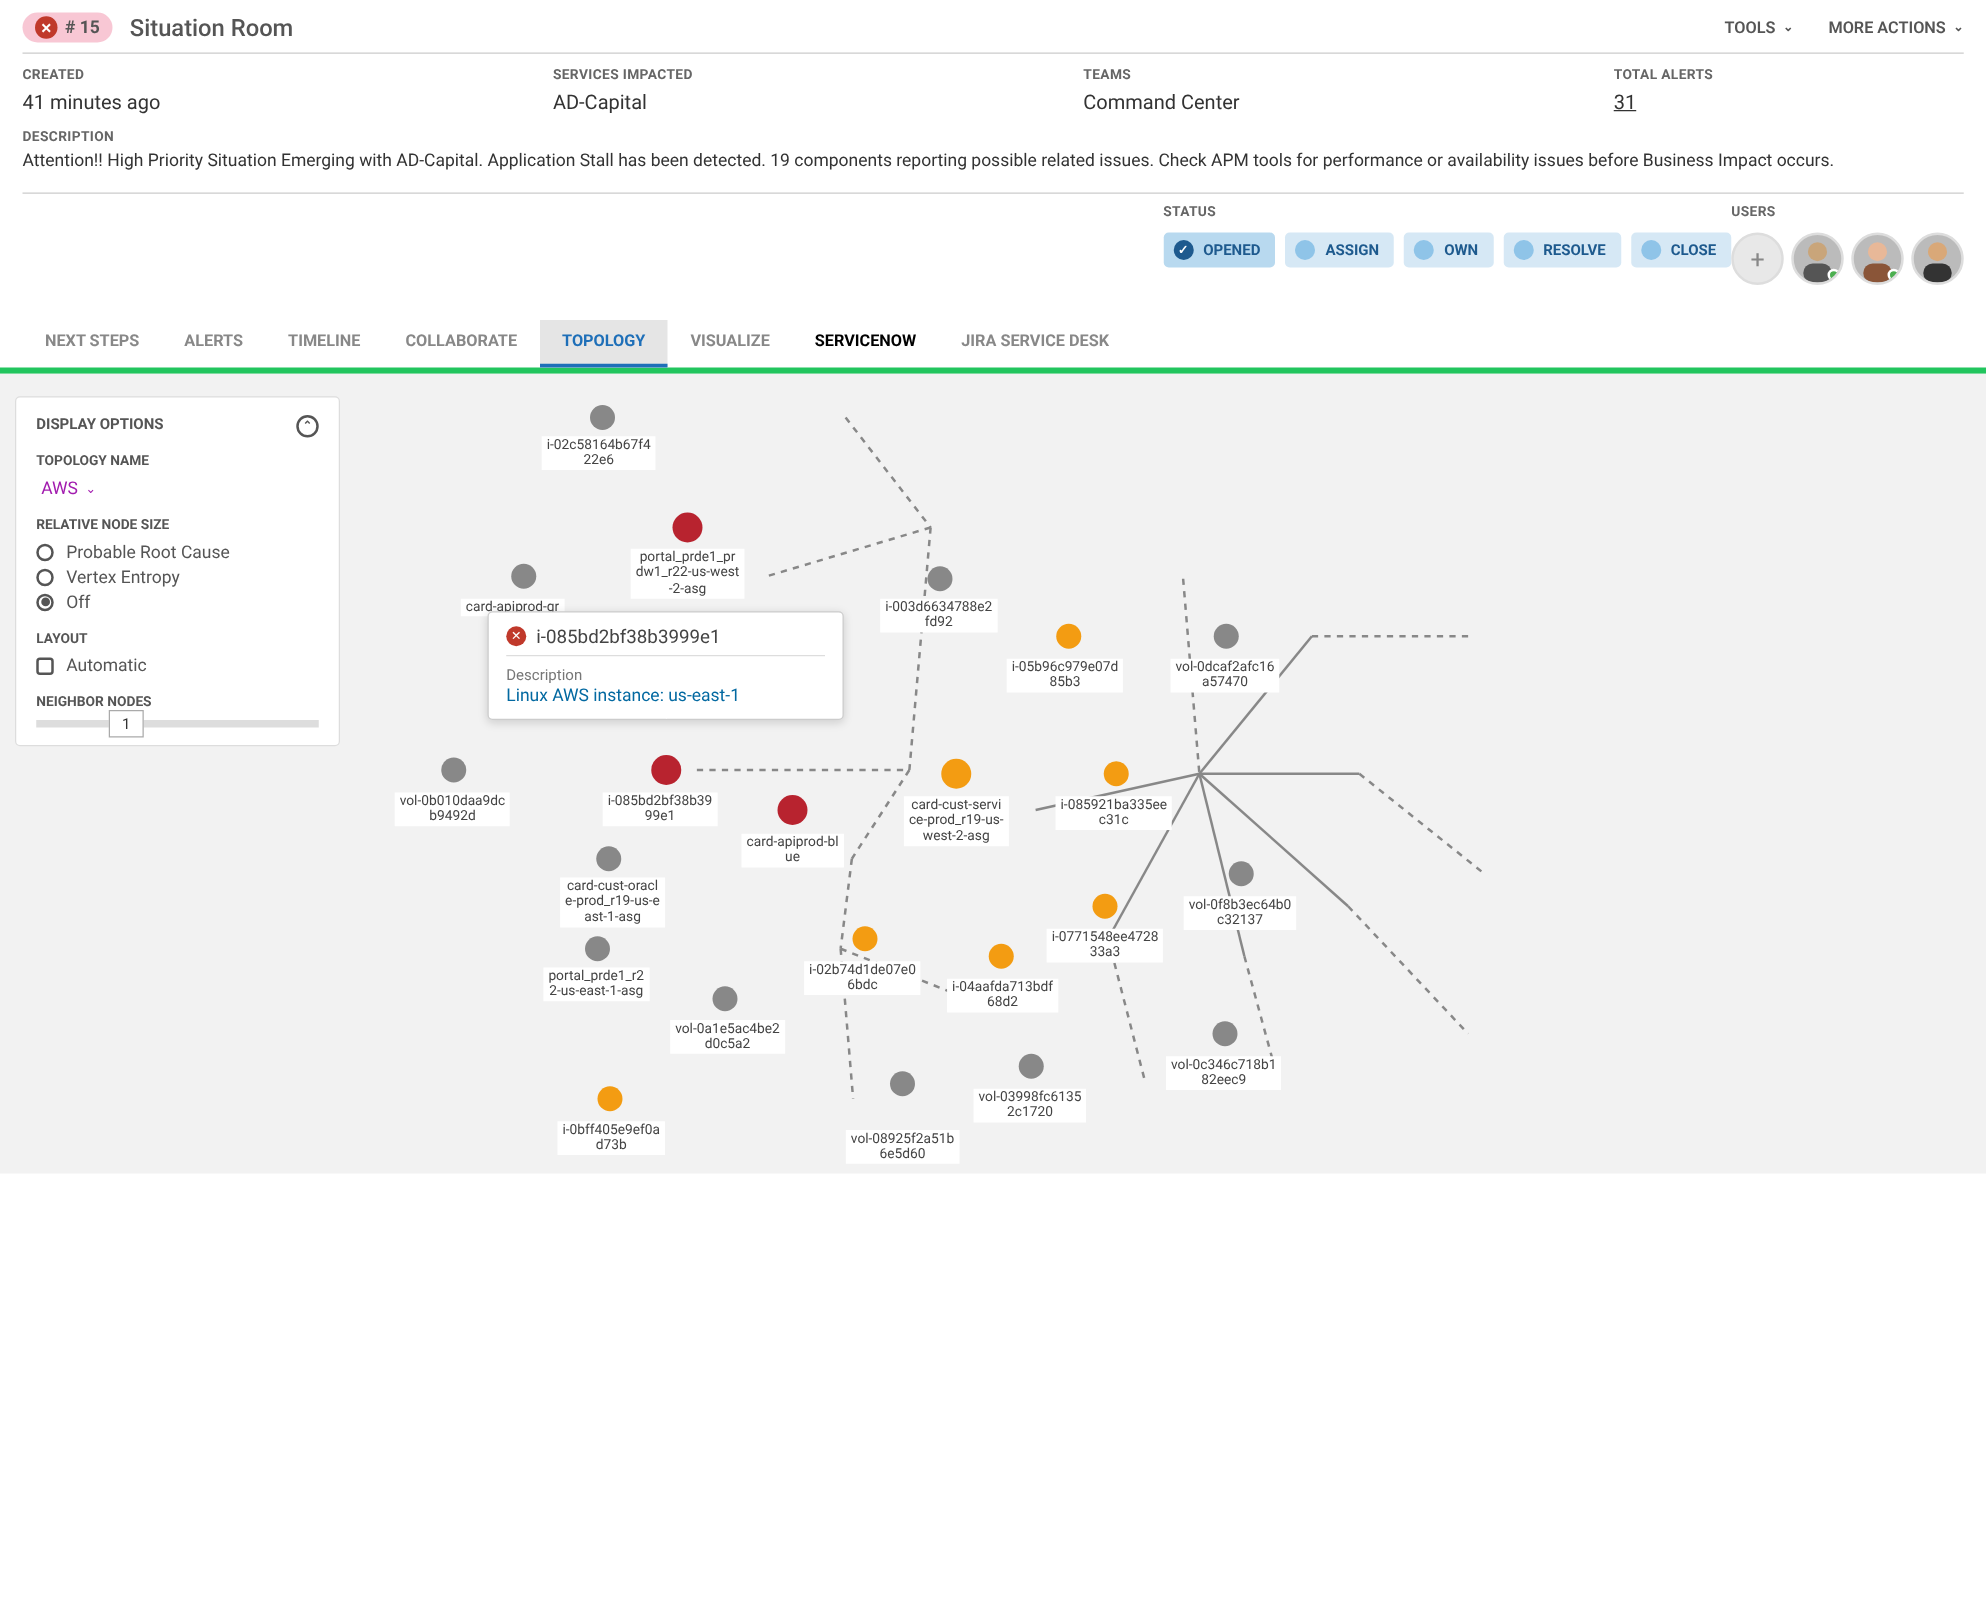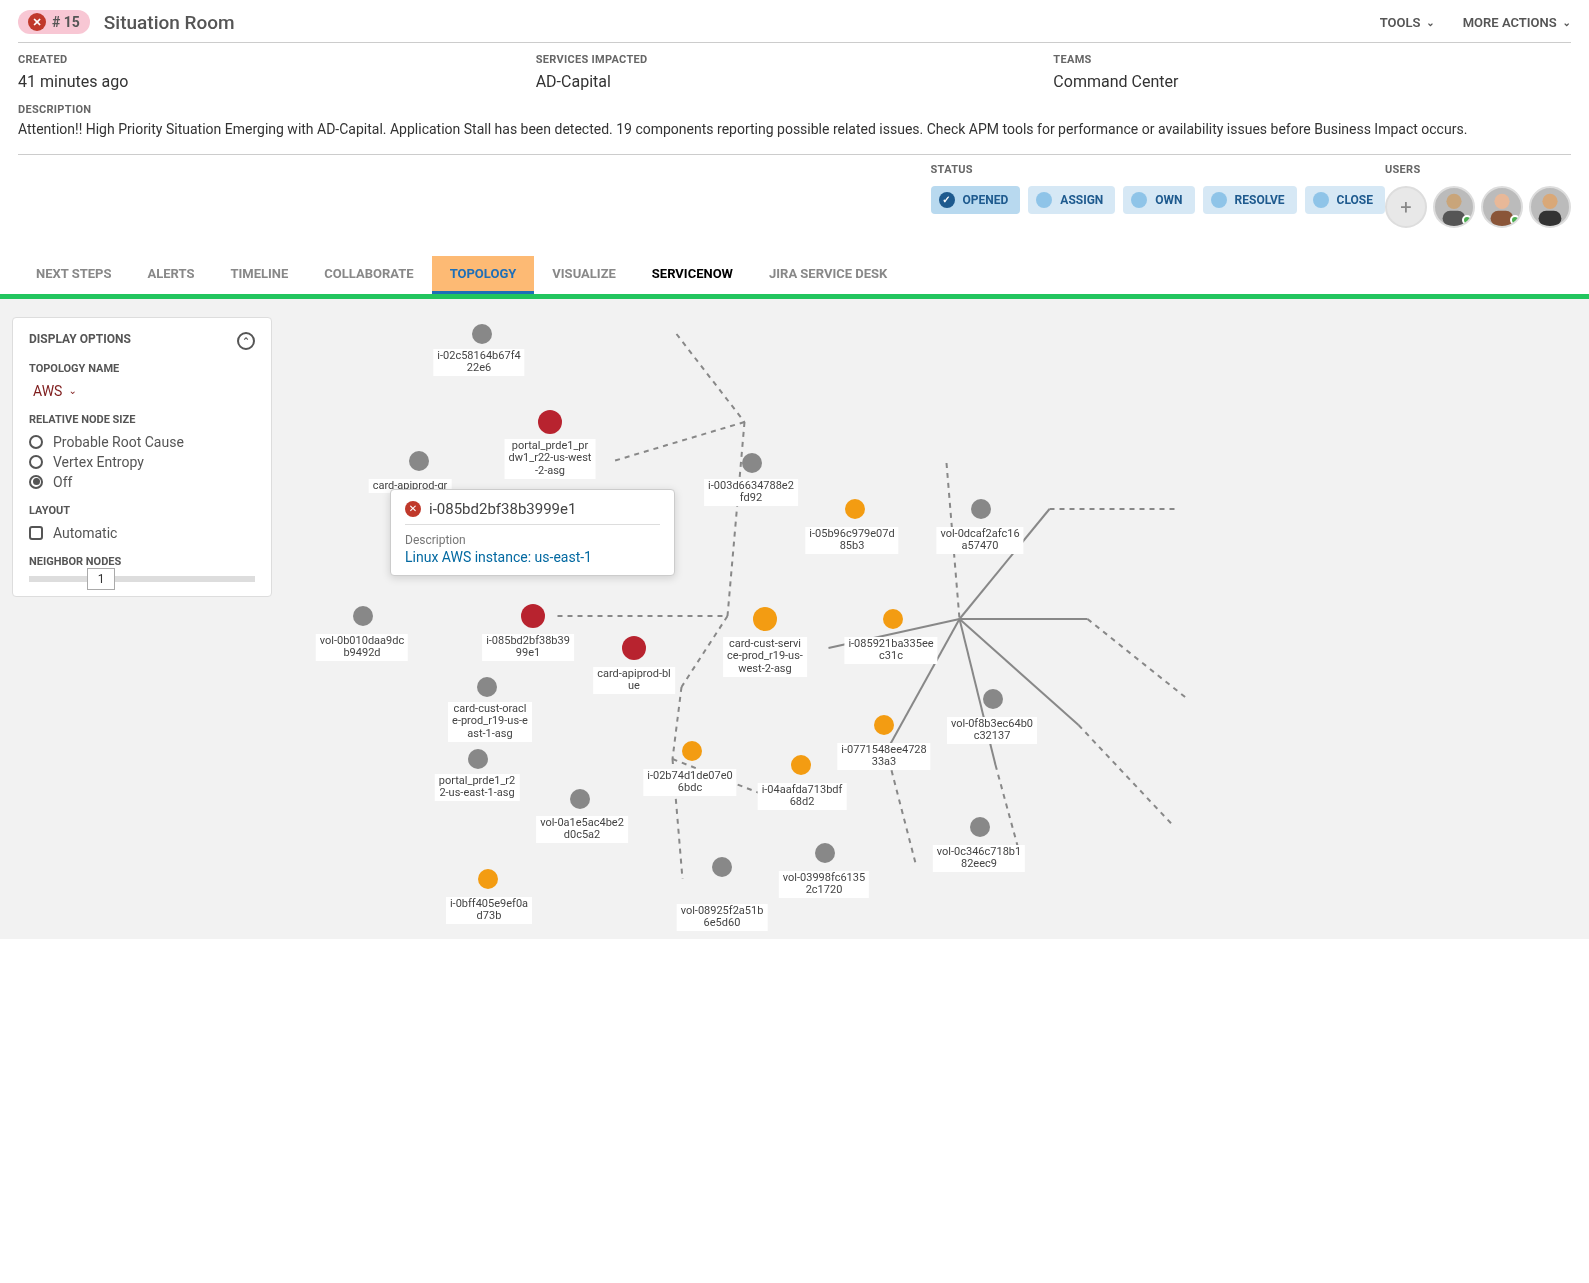--- a/index.html
+++ b/index.html
@@ -31,28 +31,28 @@
 .chip-dot{width:16px;height:16px;border-radius:50%;background:#8fc4e8}
 .chip.active .chip-dot{background:#1e5a8e;color:#fff;display:flex;align-items:center;justify-content:center;font-size:10px}
 .users-block{}
 .users{display:flex;gap:6px;margin-top:6px}
 .user{width:42px;height:42px;border-radius:50%;border:2px solid #ddd;background:#bbb;position:relative;overflow:hidden}
 .user.add{background:#e8e8e8;display:flex;align-items:center;justify-content:center;color:#888;font-size:20px}
 .user .dot{position:absolute;bottom:1px;right:1px;width:10px;height:10px;background:#4caf50;border:2px solid #fff;border-radius:50%}
 .user svg{width:100%;height:100%}
 .tabs{display:flex;gap:0;padding:28px 18px 0;border-bottom:5px solid #22c55e}
 .tab{padding:10px 18px;font-size:13px;font-weight:700;color:#888;cursor:pointer;border-bottom:3px solid transparent}
-.tab.active{color:#1e6fb8;border-bottom-color:#1e6fb8;background:#fdba74}
+.tab.active{color:#1e6fb8;border-bottom-color:#1e6fb8;background:#e5e5e5}
 .tab.disabled{color:#000000}
 .canvas-area{background:#f2f2f2;position:relative;height:640px}
 .panel{position:absolute;left:12px;top:18px;width:260px;background:#fff;border:1px solid #ddd;border-radius:4px;padding:14px 16px}
 .panel-hdr{display:flex;justify-content:space-between;font-size:12px;font-weight:700;color:#555;margin-bottom:12px}
 .panel-hdr .collapse{width:18px;height:18px;border:2px solid #555;border-radius:50%;display:flex;align-items:center;justify-content:center;font-size:9px}
 .panel-label{font-size:11px;font-weight:700;color:#555;margin-bottom:8px;margin-top:6px}
-.panel-sel{font-size:14px;color:#7f1d1d;display:flex;align-items:center;gap:6px;margin-bottom:14px;margin-left:4px}
+.panel-sel{font-size:14px;color:#a21caf;display:flex;align-items:center;gap:6px;margin-bottom:14px;margin-left:4px}
 .radio-opt{display:flex;align-items:center;gap:10px;font-size:14px;color:#555;margin-bottom:4px}
 .radio{width:14px;height:14px;border:2px solid #555;border-radius:50%;display:inline-flex;align-items:center;justify-content:center}
 .radio.sel::after{content:"";width:7px;height:7px;background:#555;border-radius:50%}
 .check{width:14px;height:14px;border:2px solid #555;border-radius:3px}
 .slider{margin-top:8px;height:6px;background:#ddd;position:relative}
 .slider-thumb{position:absolute;left:58px;top:-8px;width:28px;height:22px;background:#fff;border:1px solid #aaa;display:flex;align-items:center;justify-content:center;font-size:12px}
 .graph{position:absolute;left:0;top:0;width:100%;height:100%}
 .node{position:absolute;transform:translate(-50%,-50%);width:20px;height:20px;border-radius:50%}
 .node.lg{width:24px;height:24px}
 .node.gray{background:#888}
@@ -96,20 +96,24 @@
     <div class="meta-label">CREATED</div>
     <div class="meta-val">41 minutes ago</div>
   </div>
   <div class="meta-col">
     <div class="meta-label">SERVICES IMPACTED</div>
     <div class="meta-val">AD-Capital</div>
   </div>
   <div class="meta-col">
     <div class="meta-label">TEAMS</div>
     <div class="meta-val">Command Center</div>
+  </div>
+  <div class="meta-col last">
+    <div class="meta-label">TOTAL ALERTS</div>
+    <div class="meta-val link">31</div>
   </div>
 </div>
 
 <div class="desc-block">
   <div class="desc-label">DESCRIPTION</div>
   <div class="desc-text">Attention!! High Priority Situation Emerging with AD-Capital. Application Stall has been detected. 19 components reporting possible related issues. Check APM tools for performance or availability issues before Business Impact occurs.</div>
 </div>
 <div class="divider"></div>
 
 <div class="status-row">

